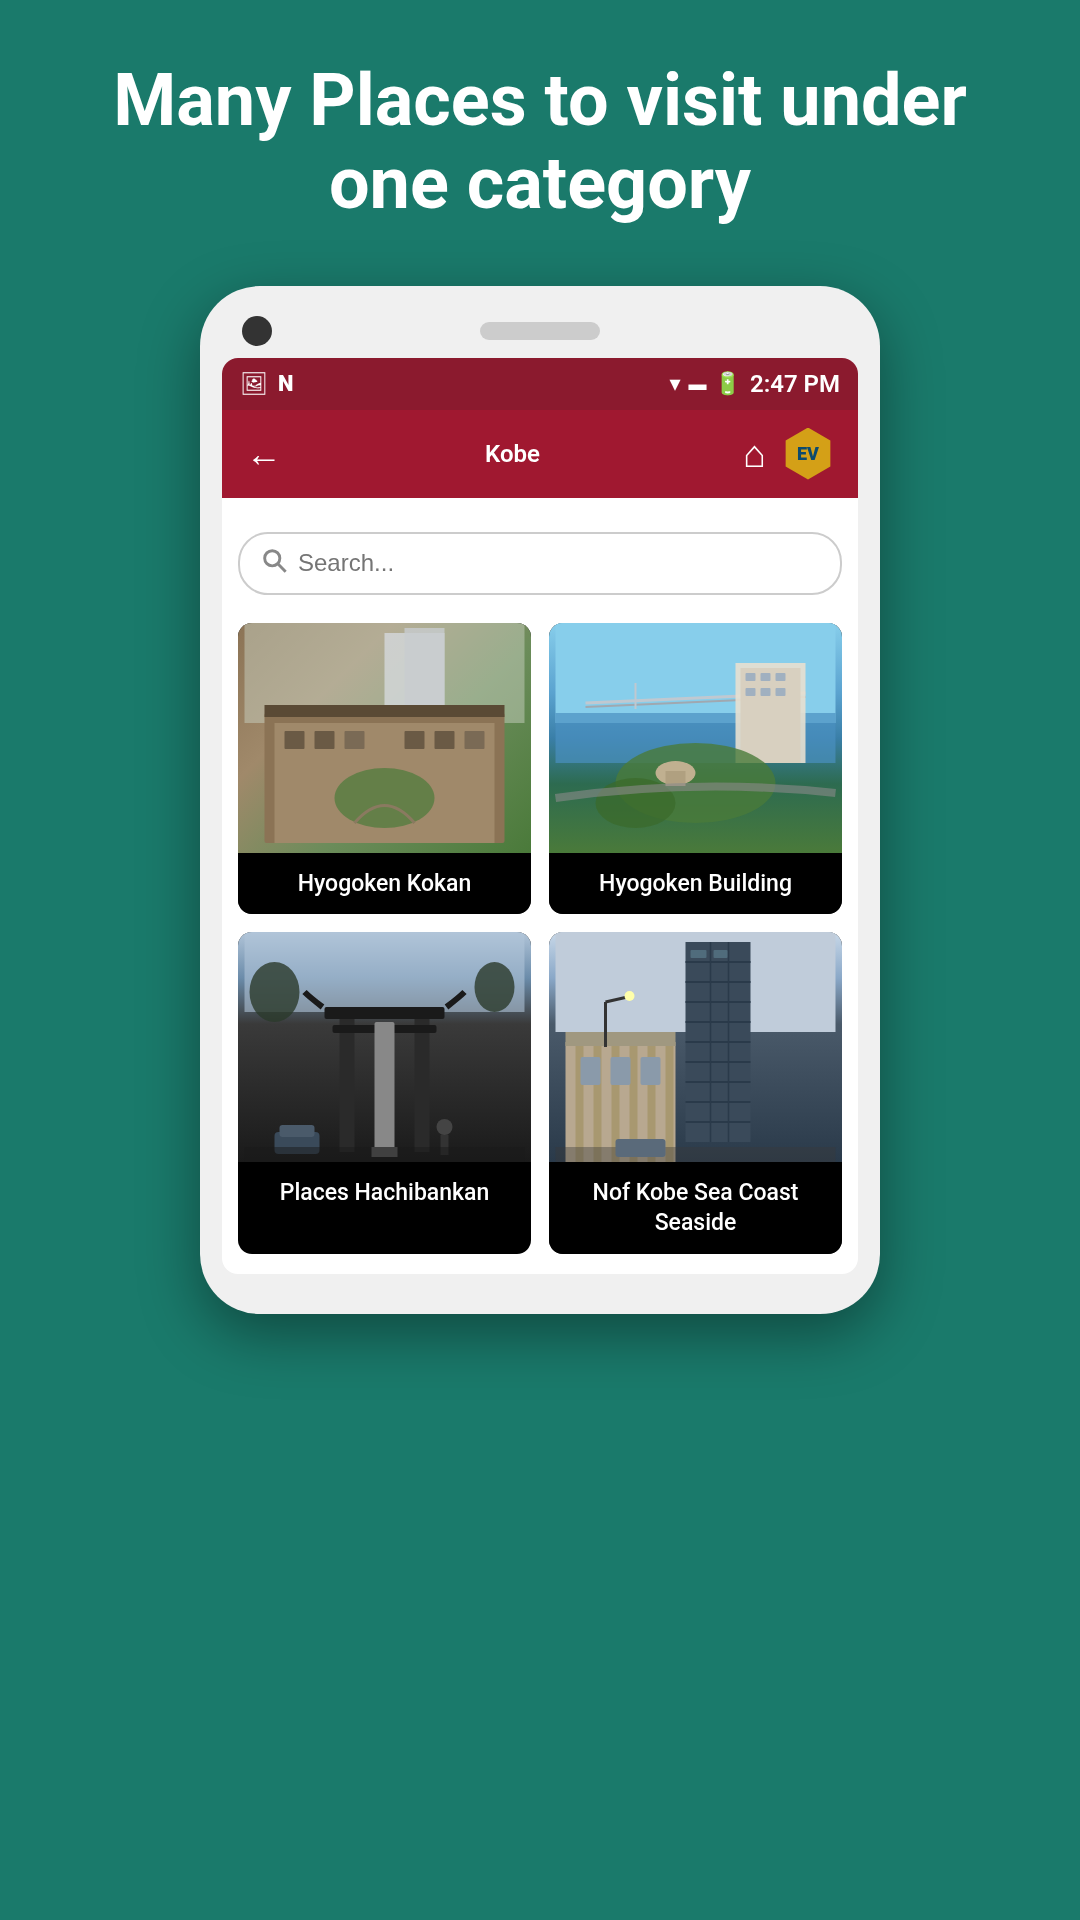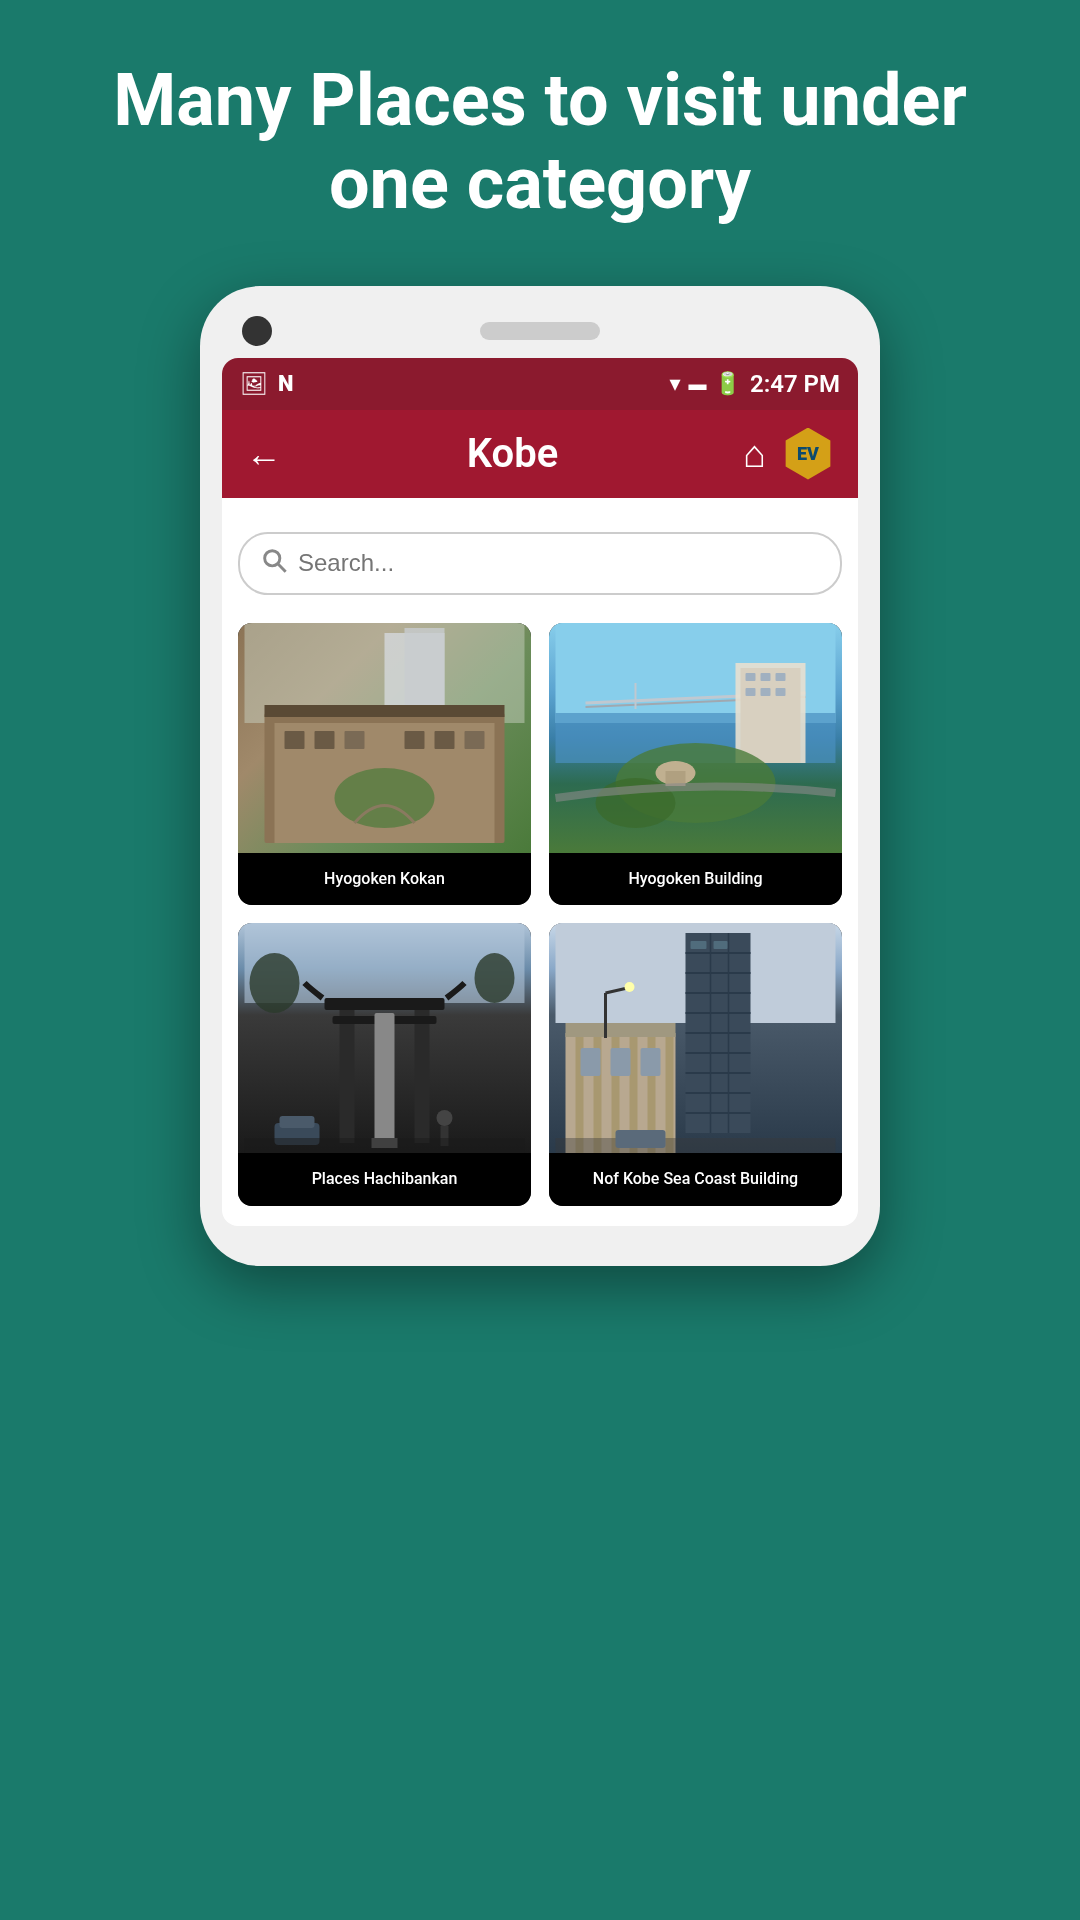--- a/index.html
+++ b/index.html
@@ -115,21 +115,21 @@
       cursor: pointer;
     }
 
     .header-title {
       text-align: center;
       flex: 1;
     }
 
     .header-city {
       color: white;
-      font-size: 40px;
+      font-size: 24px;
       font-weight: 600;
     }
 
     .header-category {
       color: rgba(255,255,255,0.85);
       font-size: 24px;
     }
 
     .header-icons {
       display: flex;
@@ -240,21 +240,21 @@
       left: 0;
       width: 100%;
       height: 100%;
     }
 
     .place-label {
       background: rgba(0,0,0,0.82);
       color: white;
       text-align: center;
       padding: 16px 10px;
-      font-size: 16px;
+      font-size: 23px;
       font-weight: 500;
       line-height: 1.3;
     }
   </style>
 </head>
 <body>
 
 <h1 class="headline">Many Places to visit under one category</h1>
 
 <div class="phone-frame">
@@ -444,20 +444,20 @@
 
             <line x1="50" y1="70" x2="50" y2="115" stroke="#333" stroke-width="3"></line>
             <line x1="50" y1="70" x2="72" y2="65" stroke="#333" stroke-width="3"></line>
             <circle cx="74" cy="64" r="5" fill="#ffffaa"></circle>
 
             <rect x="0" y="215" width="280" height="15" fill="#3a3a3a" opacity="0.4"></rect>
 
             <rect x="60" y="207" width="50" height="18" fill="#5a6a7a" rx="3"></rect>
           </svg>
         </div>
-        <div class="place-label">Nof Kobe Sea Coast Building</div>
+        <div class="place-label">Nof Kobe Sea Coast Seaside</div>
       </div>
 
     </div>
 
   </div>
 
 </div>
 
 </body></html>

